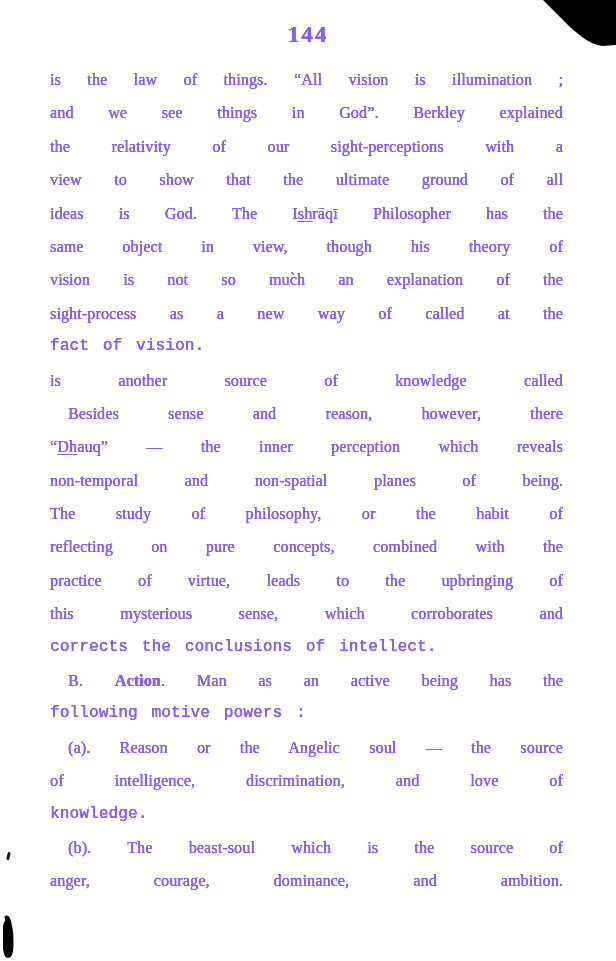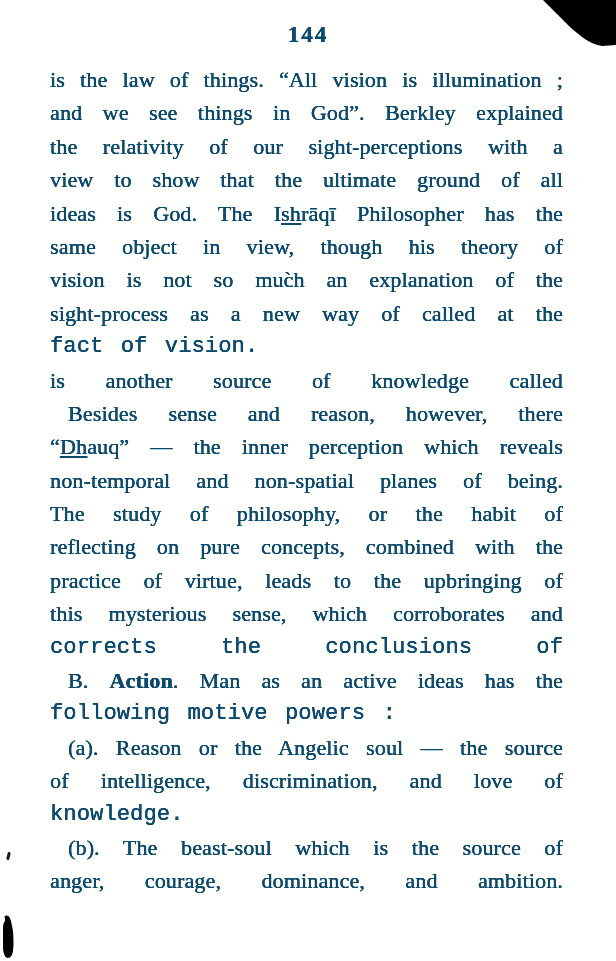--- a/index.html
+++ b/index.html
@@ -2,42 +2,42 @@
 <html><head>
 <meta charset="utf-8">
 <style>
   html, body { margin: 0; padding: 0; background: #ffffff; }
   .page {
     position: relative;
     width: 616px;
     height: 961px;
     background: #fffffe;
     font-family: "Liberation Serif", serif;
-    color: #0c4a6e;
+    color: #8b5cf6;
     overflow: hidden;
     text-shadow: 0 0 0.45px currentColor, 0.25px 0 0 currentColor;
   }
   .page-number {
     position: absolute;
     top: 22px;
     left: 0;
     width: 100%;
     text-align: center;
     font-size: 23px;
     font-weight: 600;
     letter-spacing: 2px;
   }
   .text-block {
     position: absolute;
     top: 63px;
     left: 50px;
     width: 513px;
   }
   .line {
-    font-size: 22px;
+    font-size: 16px;
     line-height: 33.4px;
     height: 33.4px;
     overflow: hidden;
     text-align: justify;
     text-align-last: justify;
     -moz-text-align-last: justify;
     letter-spacing: 0.15px;
   }
   .line.last {
     text-align-last: left;
@@ -86,21 +86,21 @@
       <div class="line last"><span>fact of vision.</span></div>
       <div class="line"><span>is another source of knowledge called</span></div>
       <div class="line indent"><span>Besides sense and reason, however, there</span></div>
       <div class="line"><span>“</span><span class="seg-u">Dh</span><span>auq” — the inner perception which reveals</span></div>
       <div class="line"><span>non-temporal and non-spatial planes of being.</span></div>
       <div class="line"><span>The study of philosophy, or the habit of</span></div>
       <div class="line"><span>reflecting on pure concepts, combined with the</span></div>
       <div class="line"><span>practice of virtue, leads to the upbringing of</span></div>
       <div class="line"><span>this mysterious sense, which corroborates and</span></div>
       <div class="line last"><span>corrects the conclusions of intellect.</span></div>
-      <div class="line indent"><span>B. </span><span class="seg-i">Action</span><span>. Man as an active ideas has the</span></div>
+      <div class="line indent"><span>B. </span><span class="seg-i">Action</span><span>. Man as an active being has the</span></div>
       <div class="line last"><span>following motive powers :</span></div>
       <div class="line indent"><span>(a). Reason or the Angelic soul — the source</span></div>
       <div class="line"><span>of intelligence, discrimination, and love of</span></div>
       <div class="line last"><span>knowledge.</span></div>
       <div class="line indent"><span>(b). The beast-soul which is the source of</span></div>
       <div class="line"><span>anger, courage, dominance, and ambition.</span></div>
     </div>
 
   <div class="speck"></div>
 

